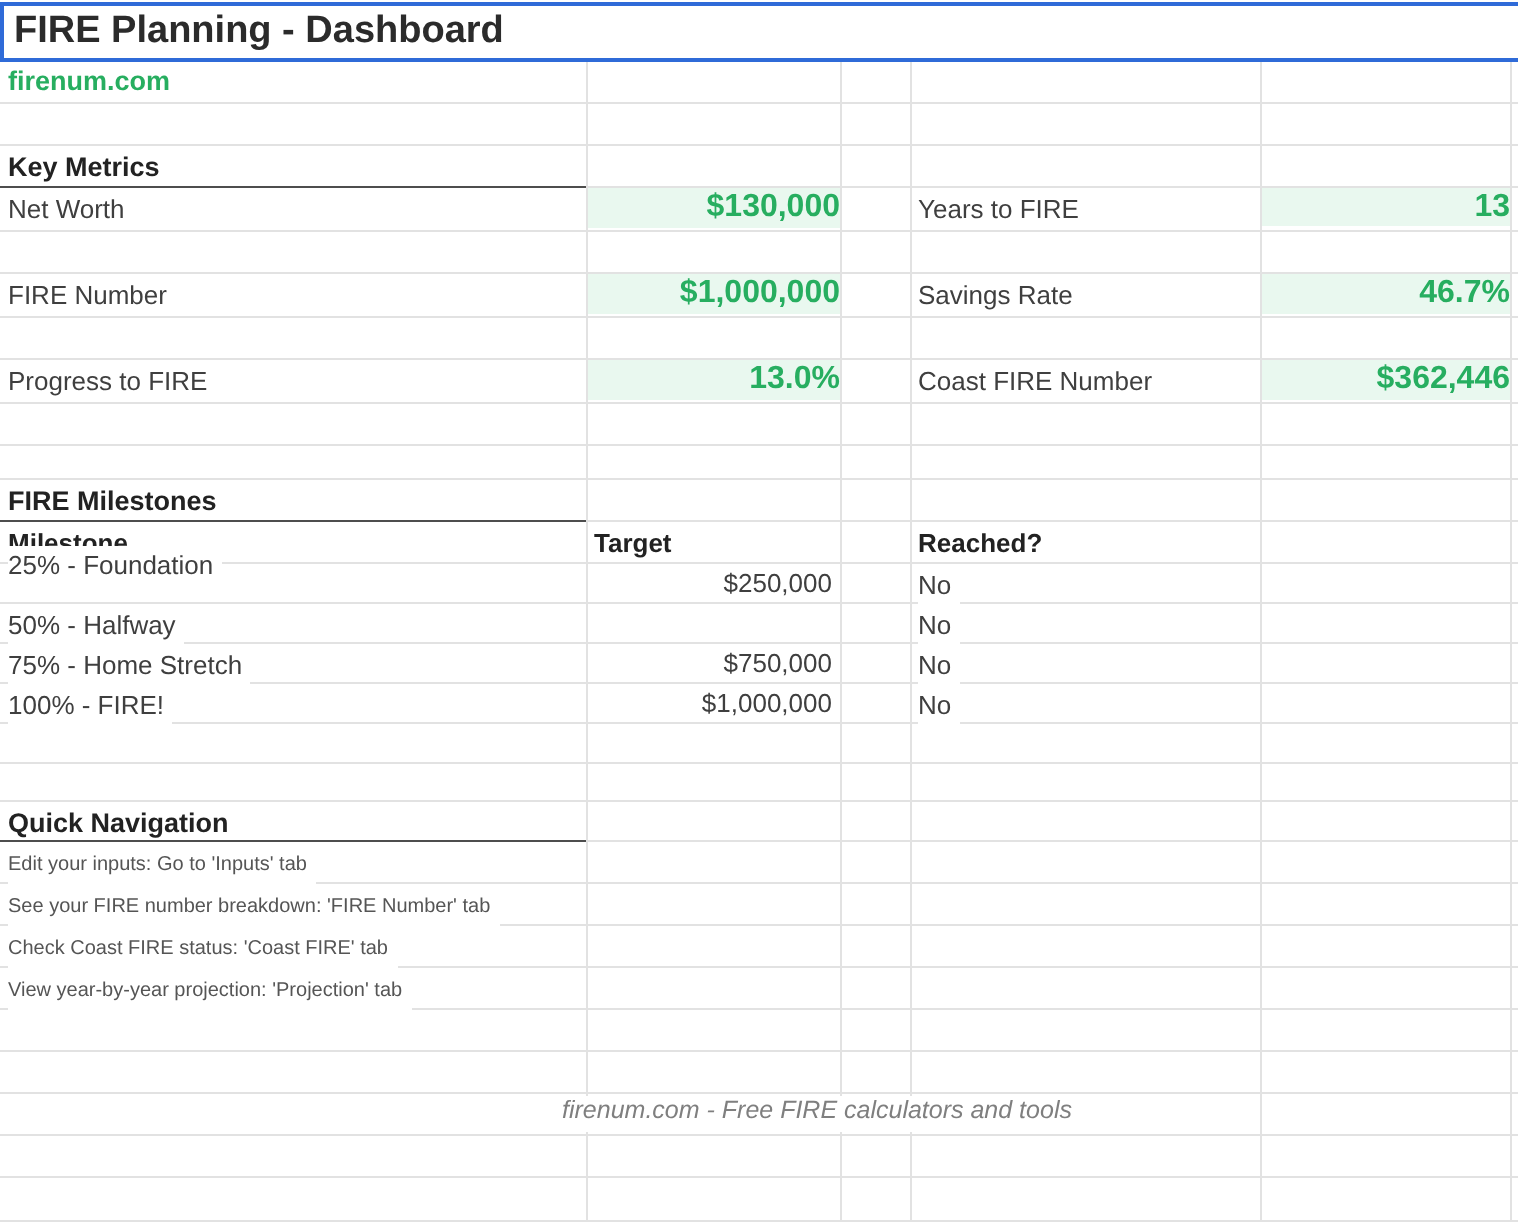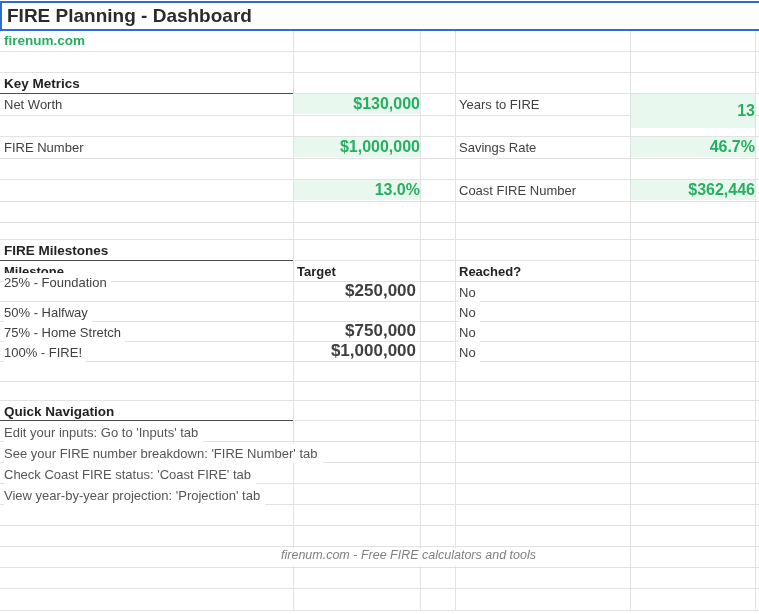--- a/index.html
+++ b/index.html
@@ -14,22 +14,22 @@
   .cell{position:absolute;white-space:nowrap;display:flex;align-items:center;}
   .label{font-size:13px;color:#3f3f3f;background:#fff;padding-right:4px;height:19px;}
   .section-head{font-size:13.5px;font-weight:bold;color:#222;background:#fff;padding-right:4px;height:19px;}
   .section-border{position:absolute;left:0;width:293px;height:1px;background:#4d4d4d;}
   .value-cell{
     background:#e9f8ef;justify-content:flex-end;
     font-size:16px;font-weight:bold;color:#27ae60;
     padding-right:0;box-sizing:border-box;
   }
   .col-head{font-size:13px;font-weight:bold;color:#222;background:#fff;height:19px;}
-  .num{justify-content:flex-end;padding-right:4px;box-sizing:border-box;font-size:17px;background:#fff;font-weight:bold;}
-  .navitem{font-size:13px;color:#555;background:#fff;padding-right:5px;height:19px;}
+  .num{justify-content:flex-end;padding-right:4px;box-sizing:border-box;font-size:13px;background:#fff;}
+  .navitem{font-size:10px;color:#555;background:#fff;padding-right:5px;height:19px;}
   #title-cell{
     position:absolute;left:0px;top:1px;width:753px;height:26px;
     background:#fff;border:2px solid #2f6bd8;
     display:flex;align-items:center;padding-left:5px;
     font-size:19px;font-weight:bold;color:#2b2b2b;white-space:nowrap;
   }
   #site-link{position:absolute;left:4px;top:31px;height:18px;display:flex;align-items:center;
     font-size:13.5px;font-weight:bold;color:#27ae60;background:#fff;padding-right:4px;white-space:nowrap;}
   #footer-note{
     position:absolute;left:200px;top:548px;width:417px;height:18px;
@@ -83,27 +83,28 @@
   </div>
 
   <div id="site-link">firenum.com</div>
 
   <div class="cell section-head" style="left:4px;top:74px">Key Metrics</div>
   <div class="section-border" style="top:93px"></div>
 
   <div class="cell label" style="left:4px;top:95px">Net Worth</div>
   <div class="cell value-cell" style="left:294px;top:94px;width:126px;height:20px">$130,000</div>
   <div class="cell label" style="left:459px;top:95px">Years to FIRE</div>
-  <div class="cell value-cell" style="left:631px;top:94px;width:124px;height:34px">13</div>
+  <div class="cell value-cell" style="left:631px;top:94px;width:124px;height:19px">13</div>
 
   <div class="cell label" style="left:4px;top:138px">FIRE Number</div>
   <div class="cell value-cell" style="left:294px;top:137px;width:126px;height:20px">$1,000,000</div>
   <div class="cell label" style="left:459px;top:138px">Savings Rate</div>
   <div class="cell value-cell" style="left:631px;top:137px;width:124px;height:20px">46.7%</div>
 
+  <div class="cell label" style="left:4px;top:181px">Progress to FIRE</div>
   <div class="cell value-cell" style="left:294px;top:180px;width:126px;height:20px">13.0%</div>
   <div class="cell label" style="left:459px;top:181px">Coast FIRE Number</div>
   <div class="cell value-cell" style="left:631px;top:180px;width:124px;height:20px">$362,446</div>
 
   <div class="cell section-head" style="left:4px;top:241px">FIRE Milestones</div>
   <div class="section-border" style="top:260px"></div>
 
   <div class="cell col-head" style="left:4px;top:262px">Milestone</div>
   <div class="cell col-head" style="left:297px;top:262px">Target</div>
   <div class="cell col-head" style="left:459px;top:262px">Reached?</div>

